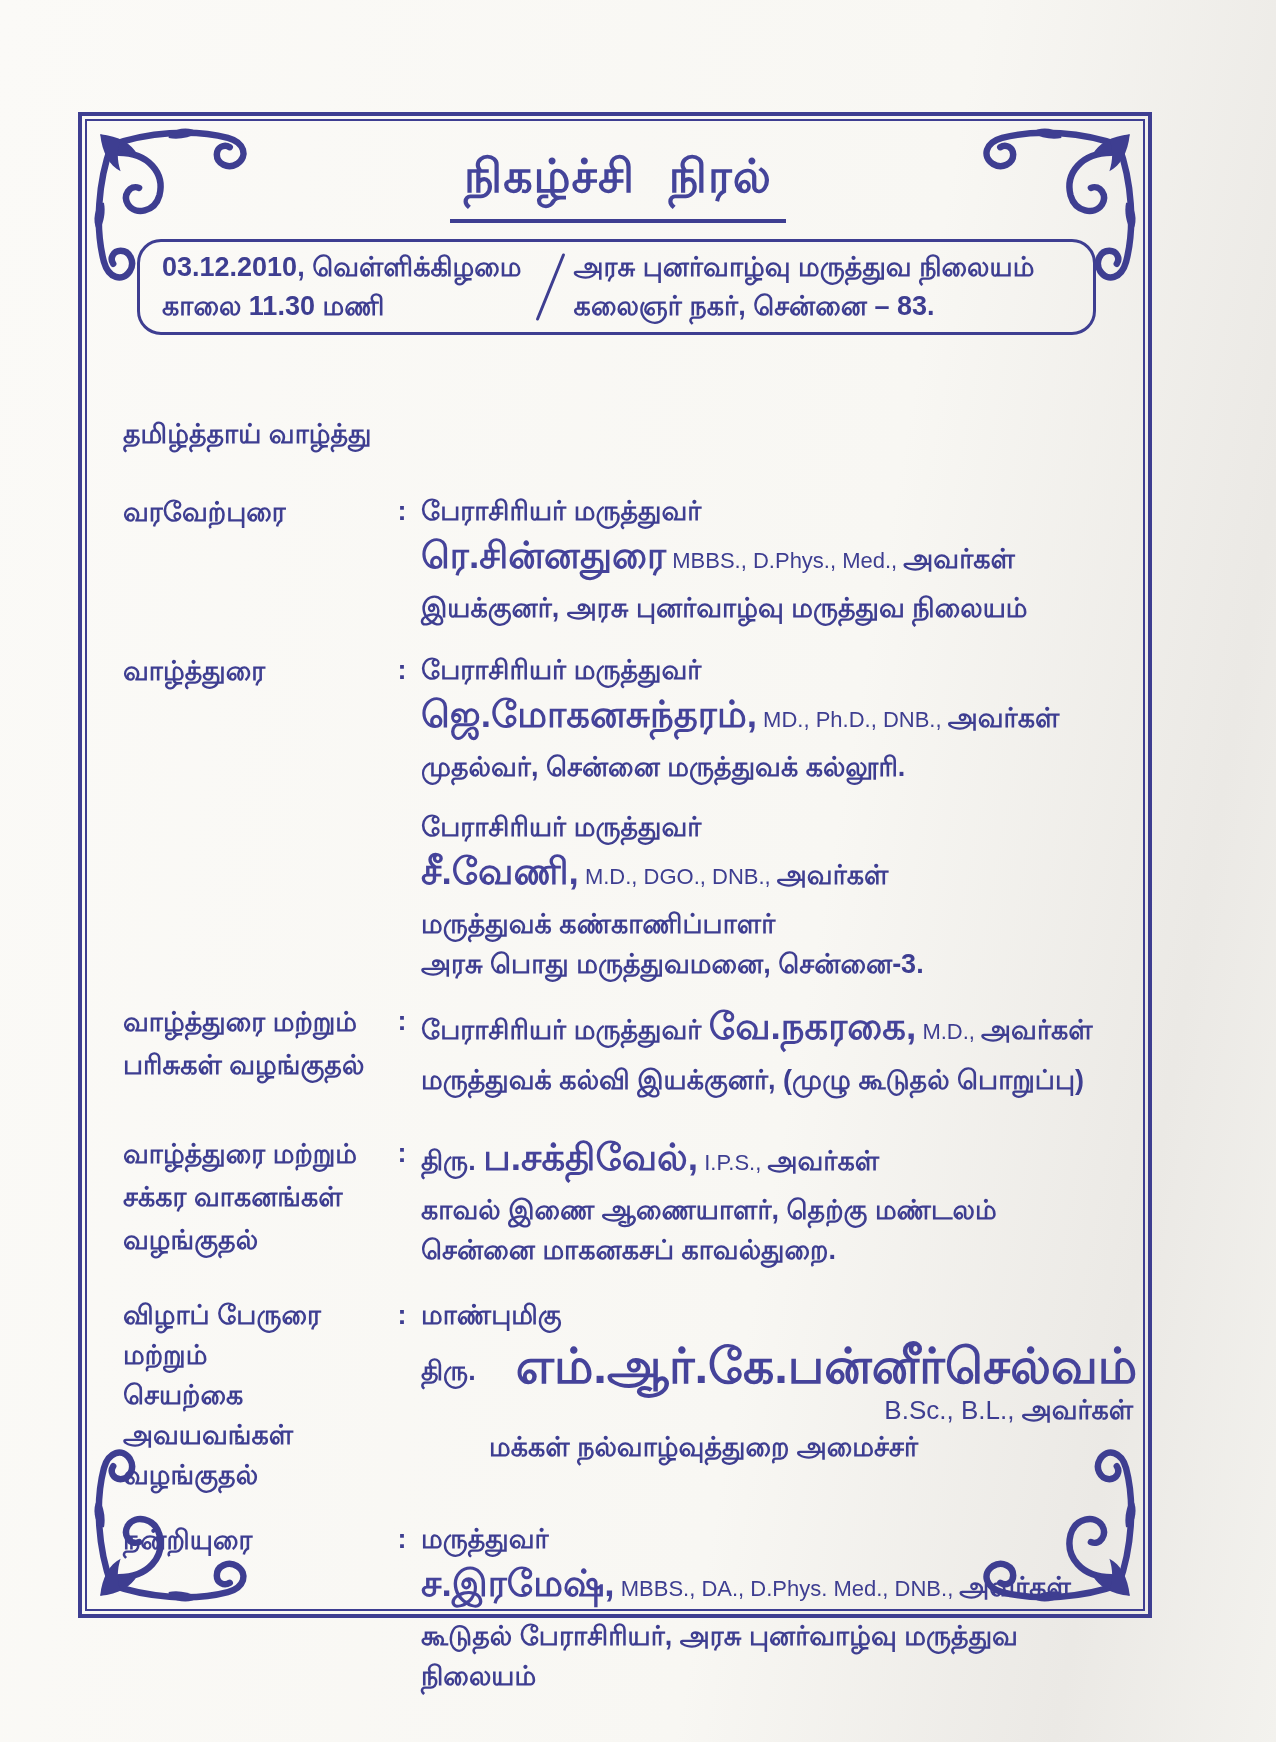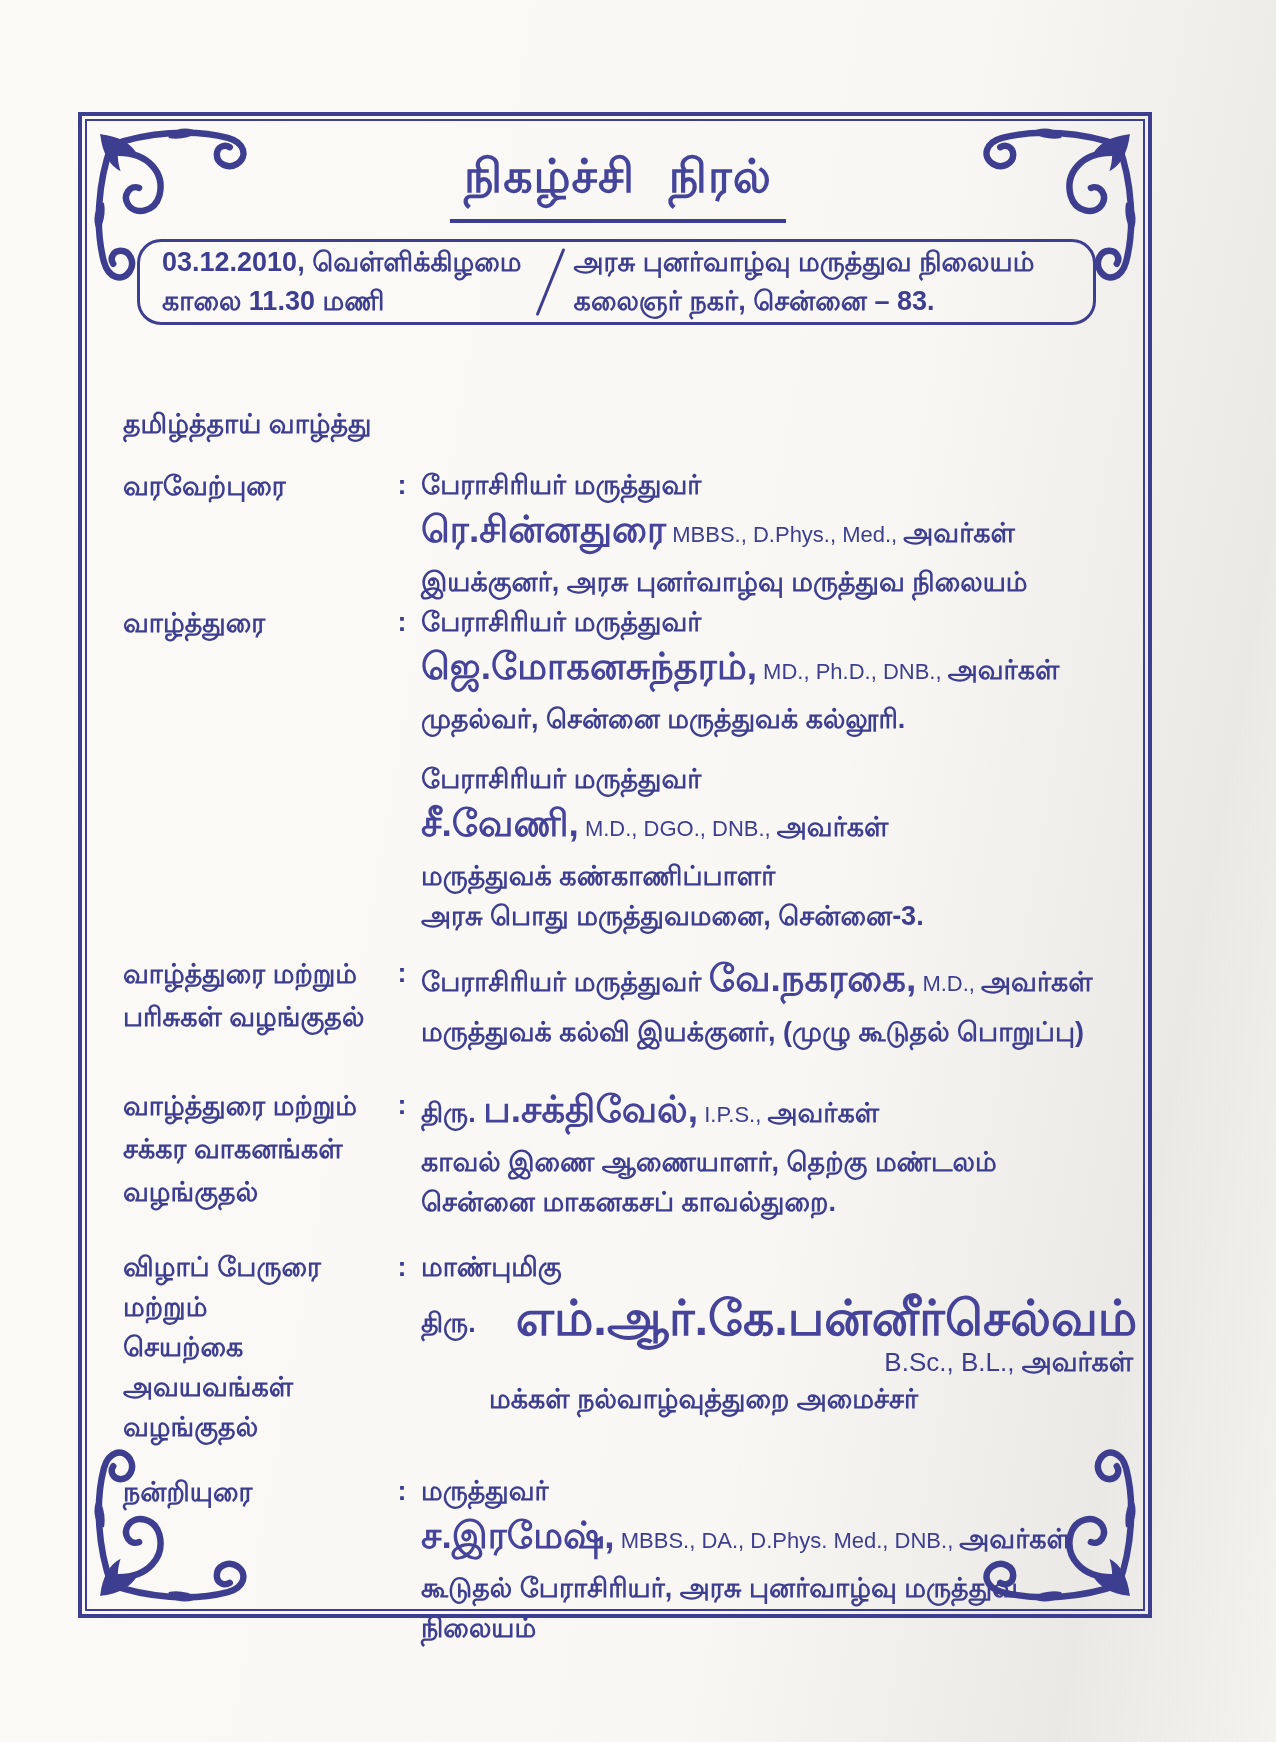--- a/index.html
+++ b/index.html
@@ -26,43 +26,43 @@
   .content { position:absolute; inset:0; padding:0 30px 0 36px; box-sizing:border-box; }
 
   .title {
     margin:28px 0 0 0; text-align:center;
     font-size:46px; font-weight:800; word-spacing:20px;
     color:#44449a; letter-spacing:1px;
   }
   .title-rule { width:336px; height:4px; background:#3e3e91; margin:10px auto 0 auto; }
 
   .event-box {
-    margin:16px 17px 0 14px; height:86px; box-sizing:border-box;
+    margin:16px 17px 0 14px; height:96px; box-sizing:border-box;
     border:3px solid #3e3e91; border-radius:24px;
     display:flex; align-items:center; padding:4px 20px 4px 22px;
   }
   .event-left { flex:0 0 42%; font-size:27px; font-weight:700; line-height:39px; }
   .slash { width:3px; height:72px; background:#3e3e91; transform:rotate(22deg); margin:0 16px 0 4px; border-radius:2px; }
   .event-right { flex:1; font-size:27px; font-weight:700; line-height:39px; padding-left:6px; }
 
   .anthem { margin-top:84px; font-size:27px; font-weight:700; }
 
   .row { display:grid; grid-template-columns:260px 38px 1fr; align-items:start; }
   .label { font-size:27px; font-weight:700; line-height:43px; }
   .colon { font-size:27px; font-weight:700; text-align:center; line-height:40px; }
   .intro, .desc { font-size:27px; font-weight:700; line-height:40px; }
   .nameline { line-height:50px; }
   .pname { font-size:37px; font-weight:800; color:#45439a; }
   .degrees { font-size:22px; font-weight:400; }
   .hon { font-size:27px; font-weight:700; }
   .person + .person { margin-top:20px; }
   .bigline { line-height:52px; }
 
-  .row-welcome      { margin-top:22px; }
-  .row-felicitation { margin-top:0;  }
+  .row-welcome      { margin-top:38px; }
+  .row-felicitation { margin-top:22px;  }
   .row-prizes       { margin-top:17px; }
   .row-wheelchairs  { margin-top:33px; }
   .row-keynote      { margin-top:25px; }
   .row-thanks       { margin-top:24px; }
 
   .minister-nameline { display:flex; align-items:flex-end; gap:16px; margin-top:2px; }
   .minister-prefix { font-size:27px; font-weight:700; line-height:40px; padding-bottom:4px; }
   .minister-name { font-size:49px; font-weight:800; color:#45439a; line-height:58px; white-space:nowrap;margin-left:24px; }
   .minister-degline { text-align:right; font-size:27px; line-height:34px; margin-top:-2px; padding-right:4px; }
   .minister-deg { font-weight:400; font-size:26px; }

